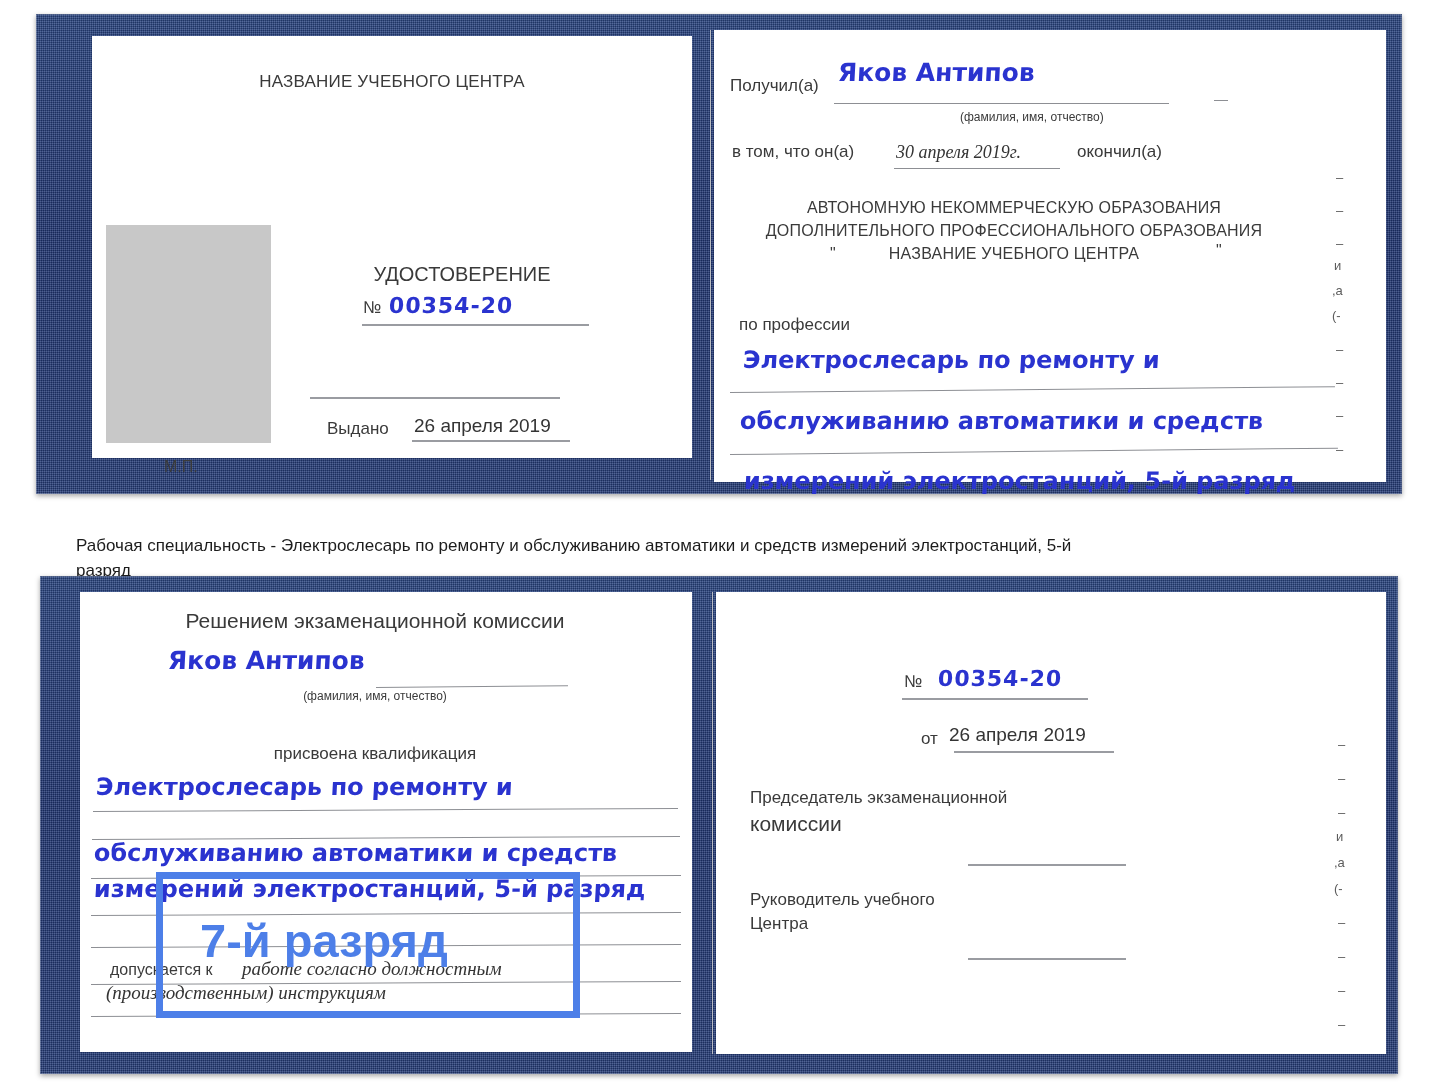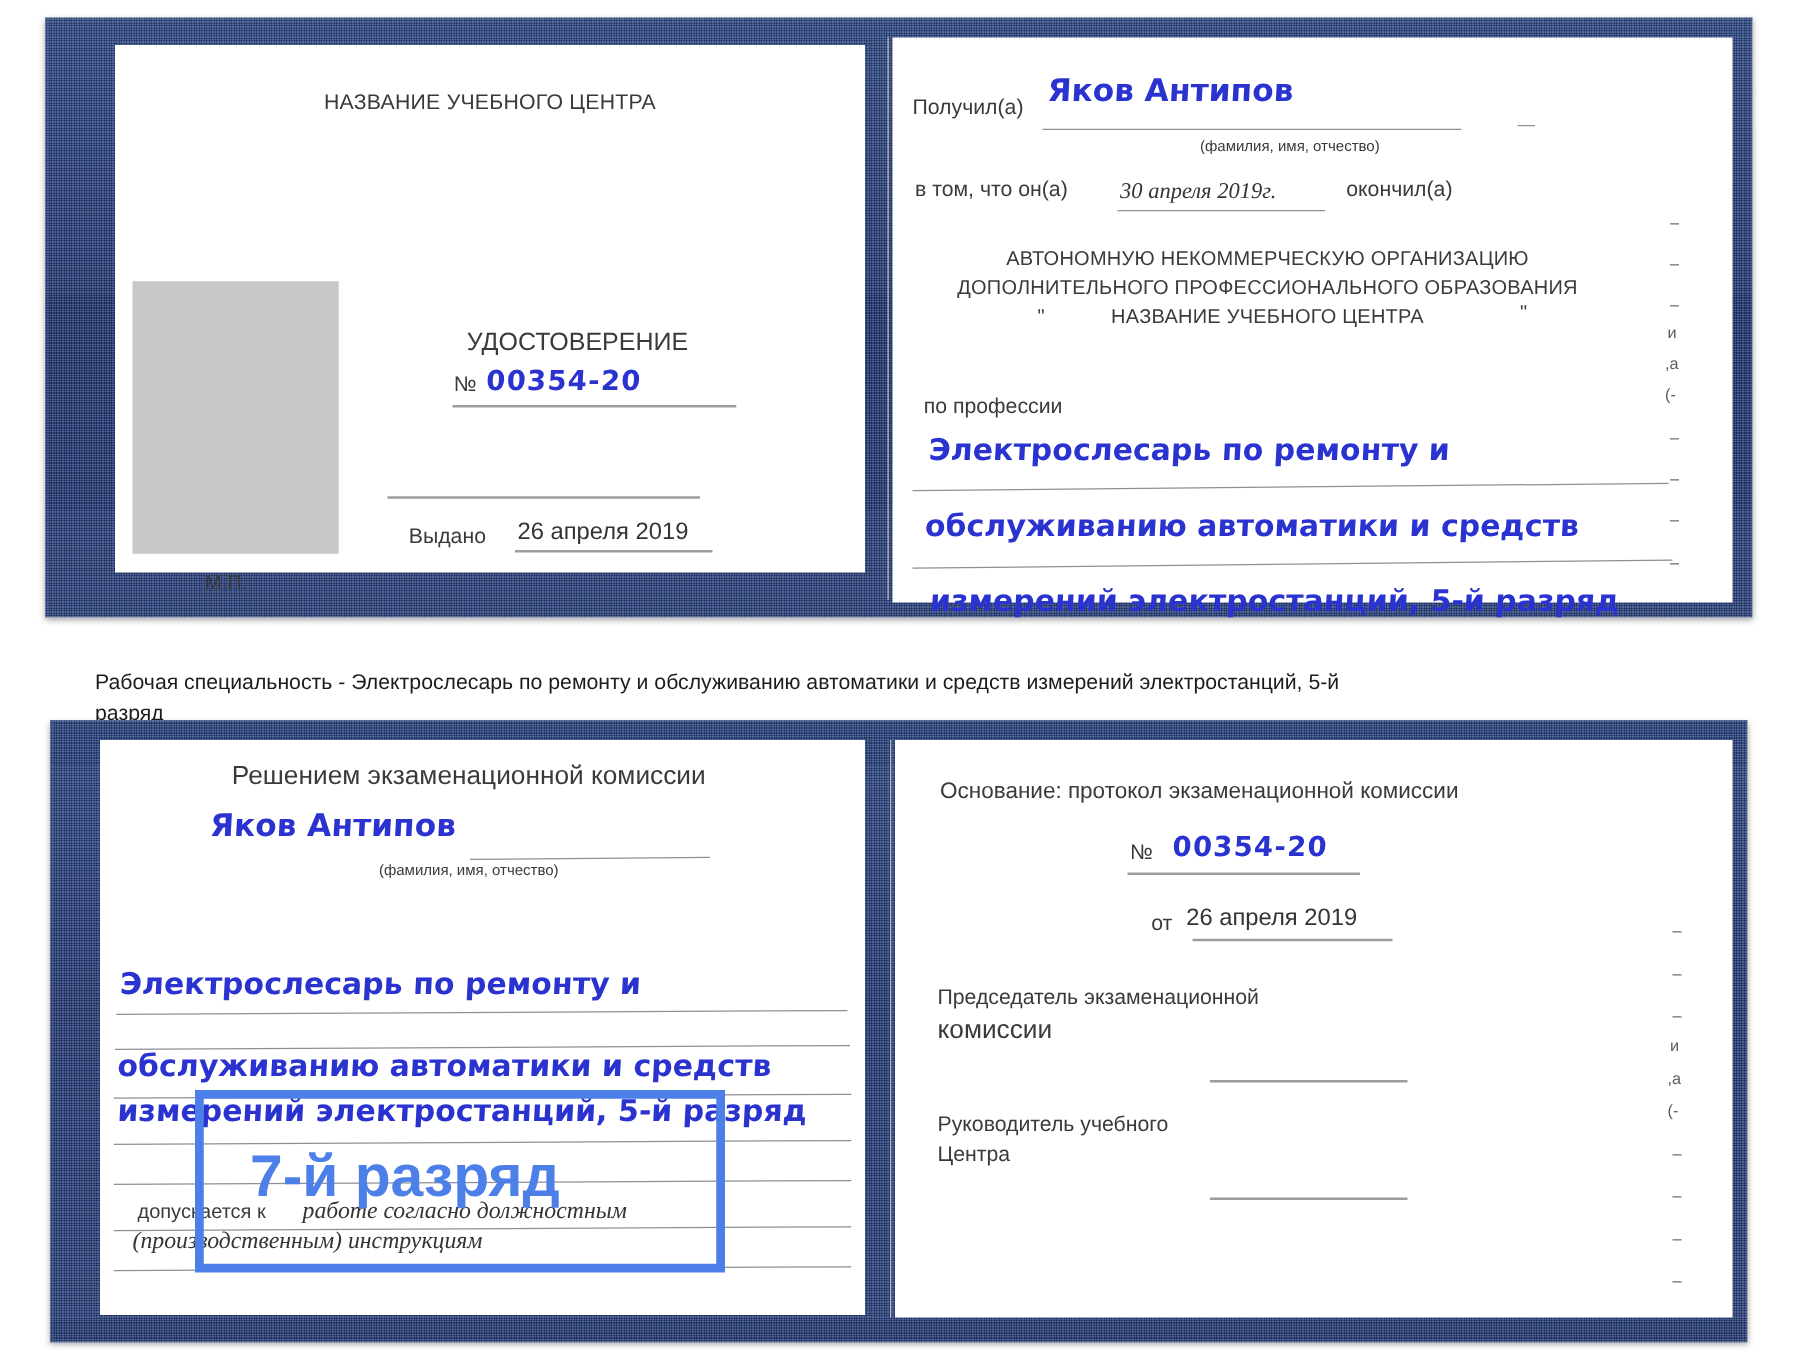--- a/index.html
+++ b/index.html
@@ -157,21 +157,21 @@
   <div class="hand" style="left:124px; top:28px; font-size:25px;">Яков Антипов</div>
   <div class="rule" style="left:120px; top:73px; width:335px;"></div>
   <div class="rule" style="left:500px; top:70px; width:14px;"></div>
   <div class="printed" style="left:246px; top:80px; font-size:12px;">(фамилия, имя, отчество)</div>
 
   <div class="printed" style="left:18px; top:112px; font-size:17px;">в том, что он(а)</div>
   <div class="serif-it" style="left:182px; top:112px; font-size:18px;">30 апреля 2019г.</div>
   <div class="rule" style="left:180px; top:138px; width:166px;"></div>
   <div class="printed" style="left:363px; top:112px; font-size:17px;">окончил(а)</div>
 
-  <div class="printed caps t-center" style="left:0; top:169px; width:600px; font-size:16px;">АВТОНОМНУЮ НЕКОММЕРЧЕСКУЮ ОРГАНИЗАЦИЮ</div>
+  <div class="printed caps t-center" style="left:0; top:169px; width:600px; font-size:16px;">АВТОНОМНУЮ НЕКОММЕРЧЕСКУЮ ОБРАЗОВАНИЯ</div>
   <div class="printed caps t-center" style="left:0; top:192px; width:600px; font-size:16px;">ДОПОЛНИТЕЛЬНОГО ПРОФЕССИОНАЛЬНОГО ОБРАЗОВАНИЯ</div>
   <div class="printed caps" style="left:116px; top:215px; font-size:16px;">"</div>
   <div class="printed caps t-center" style="left:0; top:215px; width:600px; font-size:16px;">НАЗВАНИЕ УЧЕБНОГО ЦЕНТРА</div>
   <div class="printed caps" style="left:502px; top:212px; font-size:16px;">"</div>
 
   <div class="printed" style="left:25px; top:285px; font-size:17px;">по профессии</div>
 
   <div class="hand" style="left:29px; top:316px; font-size:24px;">Электрослесарь по ремонту и</div>
   <div class="rule" style="left:16px; top:362px; width:605px; transform:rotate(-0.55deg); transform-origin:left center;"></div>
 
@@ -202,20 +202,21 @@
             box-shadow: inset 0 0 0 1px rgba(255,255,255,0.18); pointer-events:none;"></div>
 
 <div class="page" style="left:80px; top:592px; width:612px; height:460px;">
 
   <div class="printed t-center" style="left:0; top:17px; width:590px; font-size:21px; font-weight:normal;">Решением экзаменационной комиссии</div>
 
   <div class="hand" style="left:88px; top:54px; font-size:25px;">Яков Антипов</div>
   <div class="rule" style="left:296px; top:95px; width:192px; transform:rotate(-0.5deg); transform-origin:left center;"></div>
   <div class="printed t-center" style="left:0; top:97px; width:590px; font-size:12px;">(фамилия, имя, отчество)</div>
 
+  <div class="printed t-center" style="left:0; top:152px; width:590px; font-size:17px;">присвоена квалификация</div>
 
   <div class="hand" style="left:16px; top:181px; font-size:24px;">Электрослесарь по ремонту и</div>
   <div class="rule" style="left:13px; top:219px; width:585px; transform:rotate(-0.3deg); transform-origin:left center;"></div>
 
   <div class="rule" style="left:12px; top:247px; width:588px; transform:rotate(-0.3deg); transform-origin:left center;"></div>
   <div class="hand" style="left:14px; top:247px; font-size:24px;">обслуживанию автоматики и средств</div>
 
   <div class="rule" style="left:11px; top:286px; width:590px; transform:rotate(-0.3deg); transform-origin:left center;"></div>
 
   <div class="hand" style="left:14px; top:283px; font-size:24px;">измерений электростанций, 5-й разряд</div>
@@ -228,21 +229,20 @@
   <div class="rule" style="left:11px; top:392px; width:590px; transform:rotate(-0.3deg); transform-origin:left center;"></div>
 
   <div class="serif-it" style="left:26px; top:390px; font-size:19px;">(производственным) инструкциям</div>
   <div class="rule" style="left:11px; top:424px; width:590px; transform:rotate(-0.3deg); transform-origin:left center;"></div>
 </div>
 
 <div class="spine" style="left:712px; top:592px; height:462px;"></div>
 
 <div class="page" style="left:716px; top:592px; width:670px; height:462px;">
 
-  <div class="printed" style="left:36px; top:30px; font-size:18px; font-weight:normal;">Основание: протокол экзаменационной комиссии</div>
 
   <div class="printed" style="left:188px; top:80px; font-size:17px;">№</div>
   <div class="hand" style="left:222px; top:74px; font-size:22px; letter-spacing:1px;">00354-20</div>
   <div class="rule thick" style="left:186px; top:106px; width:186px;"></div>
 
   <div class="printed" style="left:205px; top:137px; font-size:17px;">от</div>
   <div class="typed" style="left:233px; top:132px; font-size:19px;">26 апреля 2019</div>
   <div class="rule thick" style="left:238px; top:159px; width:160px;"></div>
 
   <div class="printed" style="left:34px; top:196px; font-size:17px;">Председатель экзаменационной</div>

